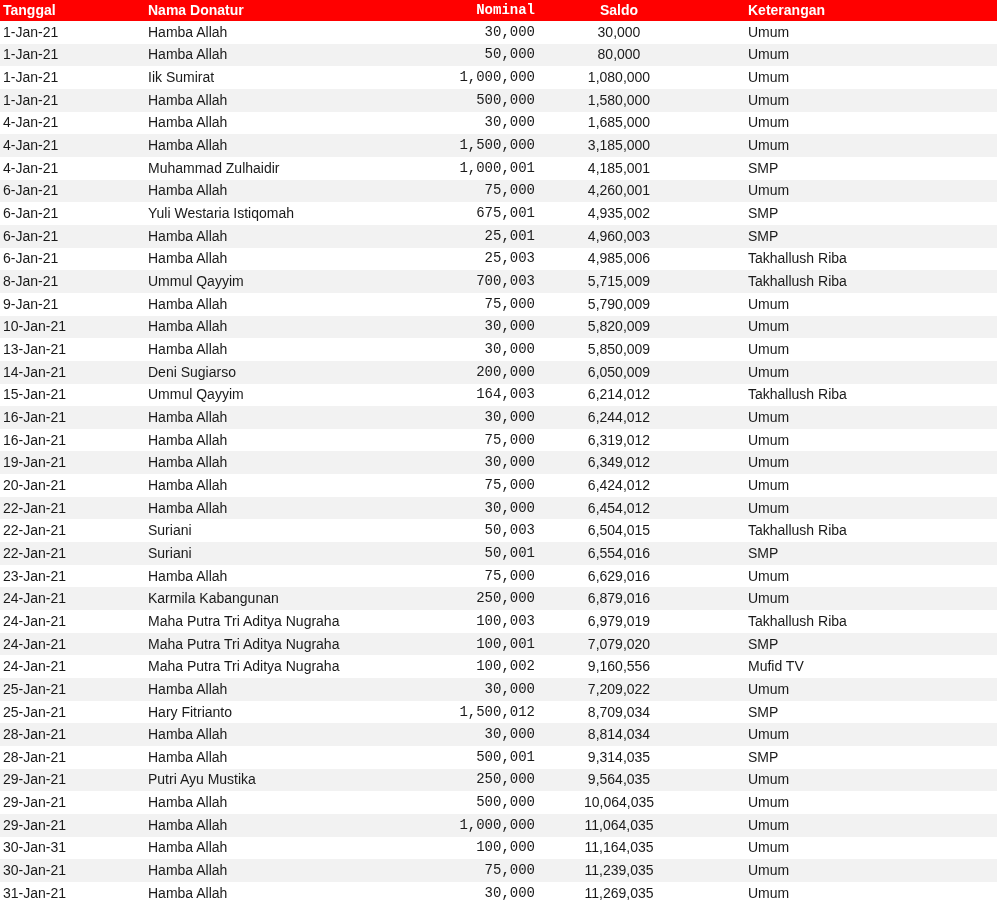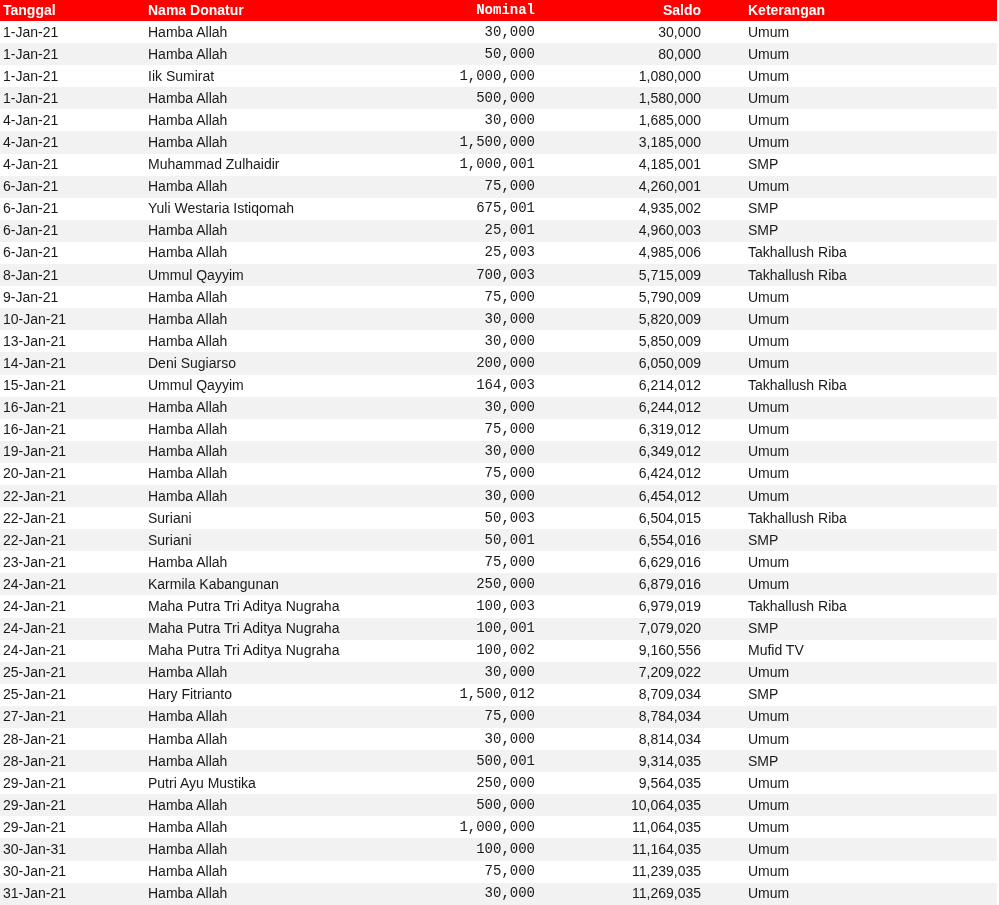--- a/index.html
+++ b/index.html
@@ -29,21 +29,21 @@
     background: #ff0000;
     color: #ffffff;
     font-weight: 700;
     text-align: left;
   }
   tbody tr:nth-child(even) td { background: #f2f2f2; }
   tbody tr:nth-child(odd)  td { background: #ffffff; }
   .c0 { padding-left: 3px; }
   .c1 { padding-left: 3px; }
   .c2 { text-align: right; padding-right: 2px; font-family: Liberation Mono, monospace; }
-  .c3 { text-align: right; padding-right: 2px; margin-top: 22px; }
+  .c3 { text-align: center; padding-right: 2px; margin-top: 22px; }
   .c4 { padding-left: 45px; }
 </style>
 </head>
 <body>
 
 <table id="ledger">
   <colgroup>
     <col style="width:145px">
     <col style="width:215px">
     <col style="width:177px">
@@ -271,27 +271,20 @@
         <td class="c4">Umum</td>
       </tr>
       <tr>
         <td class="c0">25-Jan-21</td>
         <td class="c1">Hary Fitrianto</td>
         <td class="c2">1,500,012</td>
         <td class="c3">8,709,034</td>
         <td class="c4">SMP</td>
       </tr>
       <tr>
-        <td class="c0">27-Jan-21</td>
-        <td class="c1">Hamba Allah</td>
-        <td class="c2">75,000</td>
-        <td class="c3">8,784,034</td>
-        <td class="c4">Umum</td>
-      </tr>
-      <tr>
         <td class="c0">28-Jan-21</td>
         <td class="c1">Hamba Allah</td>
         <td class="c2">30,000</td>
         <td class="c3">8,814,034</td>
         <td class="c4">Umum</td>
       </tr>
       <tr>
         <td class="c0">28-Jan-21</td>
         <td class="c1">Hamba Allah</td>
         <td class="c2">500,001</td>

